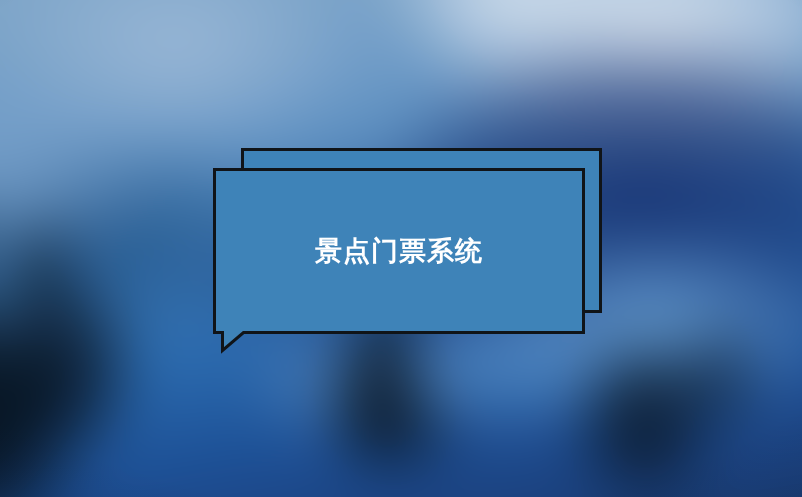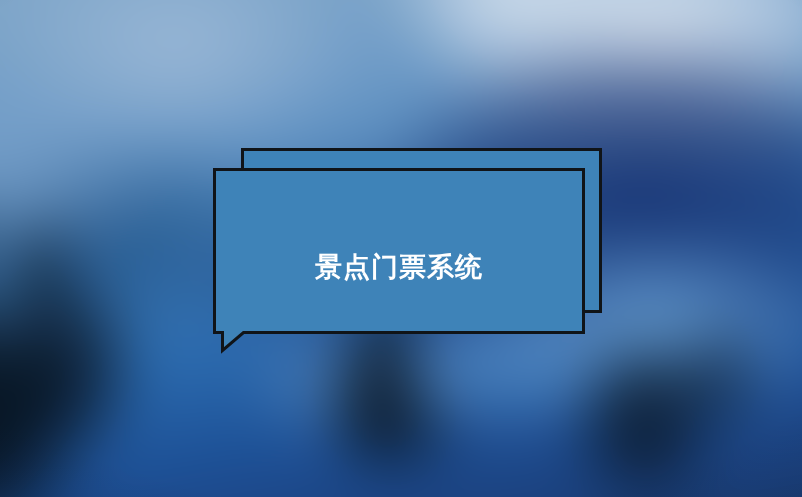--- a/index.html
+++ b/index.html
@@ -74,21 +74,20 @@
   .bubble-text {
     position: absolute;
     left: 213px;
     top: 168px;
     width: 372px;
     height: 166px;
     display: flex;
     flex-direction: column;
     justify-content: center;
     pointer-events: auto;
-    margin-top: 16px;
   }
   .bubble-line {
     color: #ffffff;
     font-size: 27px;
     line-height: 46px;
     letter-spacing: 1px;
     font-weight: 600;
     white-space: nowrap;
     text-align: center;
   }

